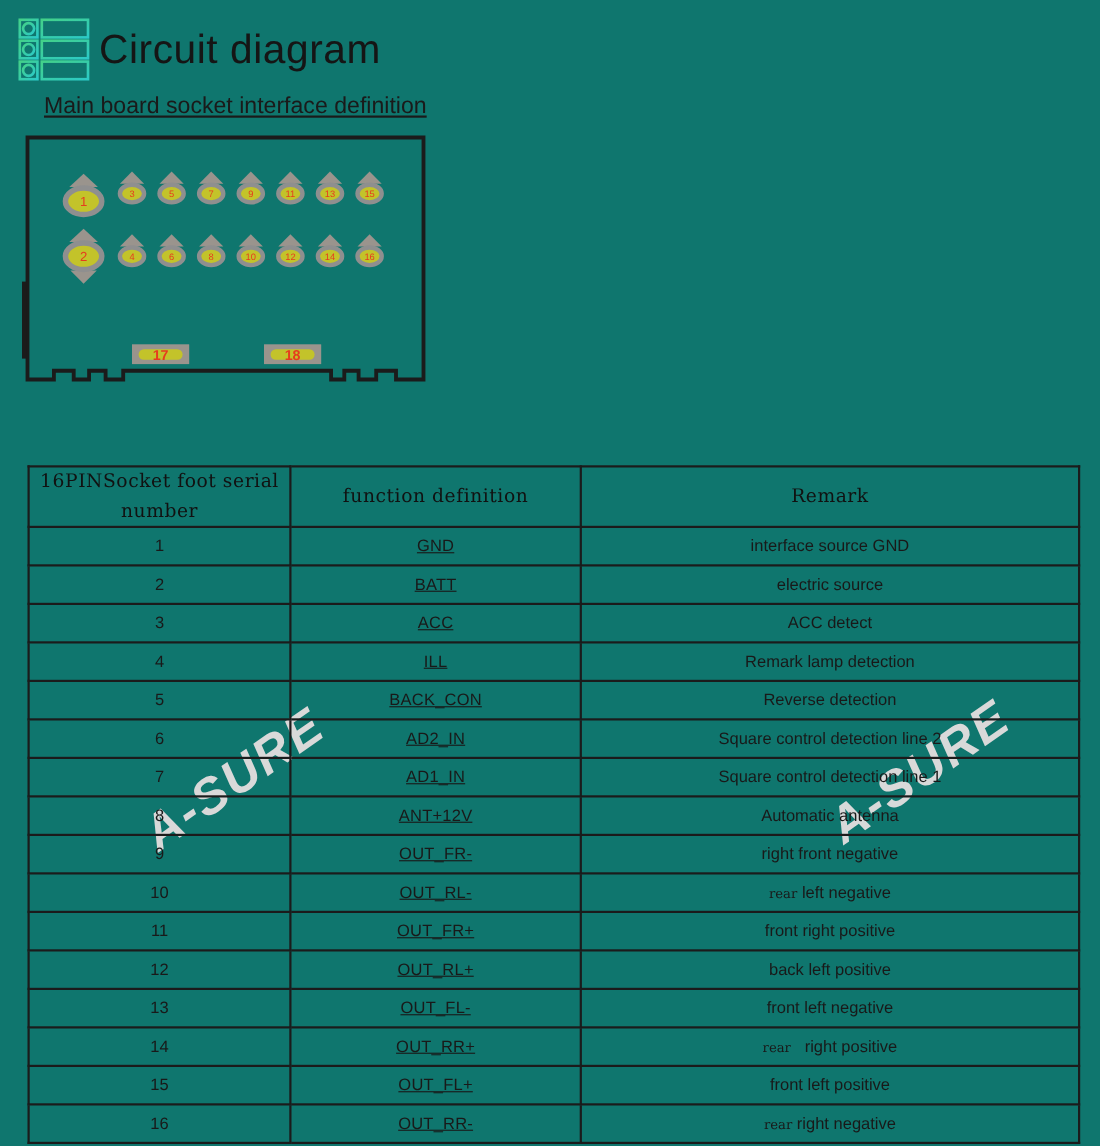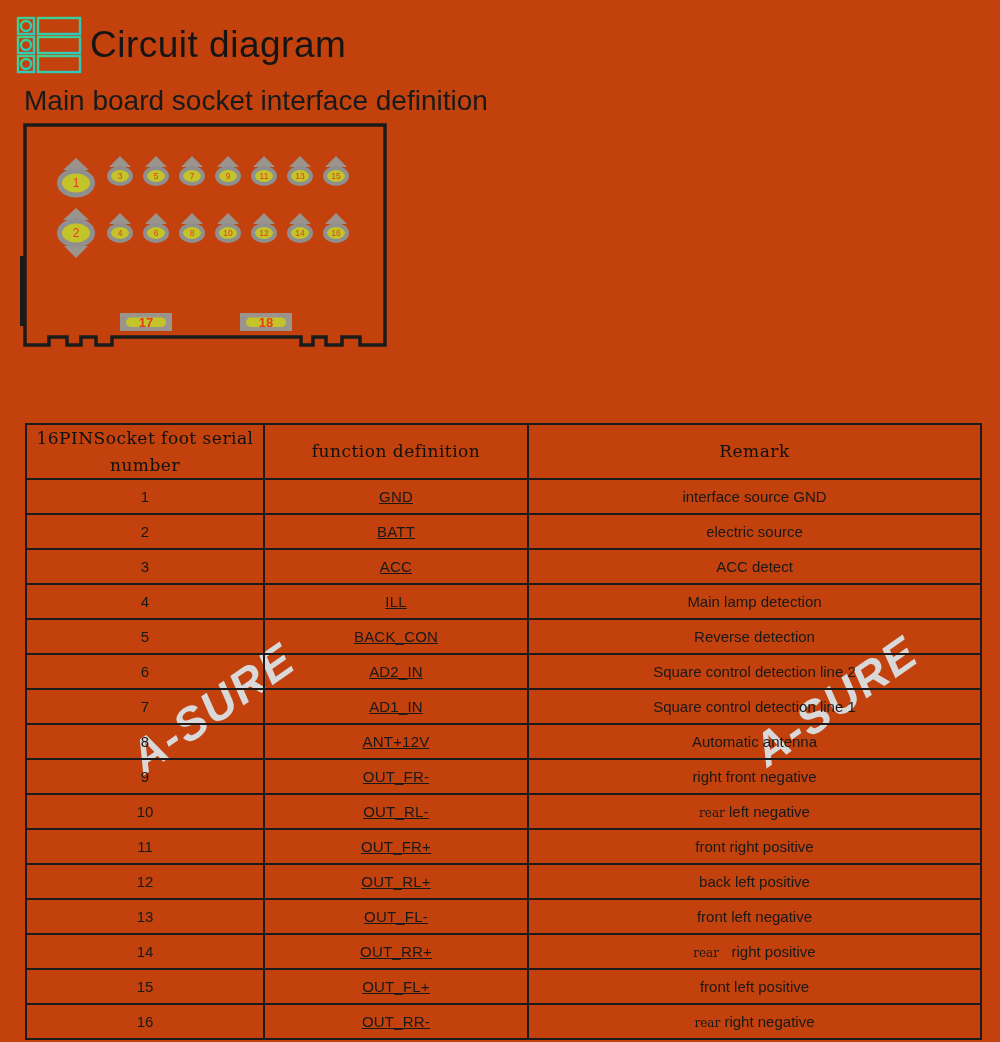--- a/index.html
+++ b/index.html
@@ -1,30 +1,30 @@
 <!DOCTYPE html>
 <html style="--accent-teal-a: #43d189; --accent-teal-b: #2cc9c6; --pin-yellow: #c3c32a; --ring-gray: #8f8f8f; --triangle-gray: #9a948d; --pin-number-red: #e63c1e; --border-black: #1b1b1b; --watermark-gray: #d9d9d9;"><head>
 <meta charset="utf-8">
 <style>
   * { margin:0; padding:0; box-sizing:border-box; }
   body { background:#ffffff; font-family:"Liberation Sans", sans-serif; }
   .page {
     position:relative; width:1000px; height:1042px;
-    background:#c2410c; overflow:hidden;
+    background:#0f766e; overflow:hidden;
   }
 
   
   .app-icon { position:absolute; left:16px; top:16px; }
   .page-title {
     position:absolute; left:90px; top:24px;
     font-size:37px; font-weight:400; color:#151515; letter-spacing:0.5px;
   }
   .subtitle {
-    position:absolute; left:24px; top:85px;
-    font-size:28px; font-weight:400; color:#1a1a1a;
+    position:absolute; left:40px; top:85px;
+    font-size:21px; font-weight:400; color:#1a1a1a;text-decoration:underline;
   }
 
   
   .connector { position:absolute; left:20px; top:115px; }
   .shell { fill:none; stroke:var(--border-black); stroke-width:3.5; }
   .side-tab { fill:var(--border-black); }
   .tri { fill:var(--triangle-gray); }
   .pin { fill:var(--pin-yellow); stroke:var(--ring-gray); }
   .pin.big { stroke-width:5; }
   .pin.small { stroke-width:4; }
@@ -243,21 +243,21 @@
           <td>electric source</td>
         </tr>
         <tr>
           <td>3</td>
           <td class="func-cell">ACC</td>
           <td>ACC detect</td>
         </tr>
         <tr>
           <td>4</td>
           <td class="func-cell">ILL</td>
-          <td>Main lamp detection</td>
+          <td>Remark lamp detection</td>
         </tr>
         <tr>
           <td>5</td>
           <td class="func-cell">BACK_CON</td>
           <td>Reverse detection</td>
         </tr>
         <tr>
           <td>6</td>
           <td class="func-cell">AD2_IN</td>
           <td>Square control detection line 2</td>

